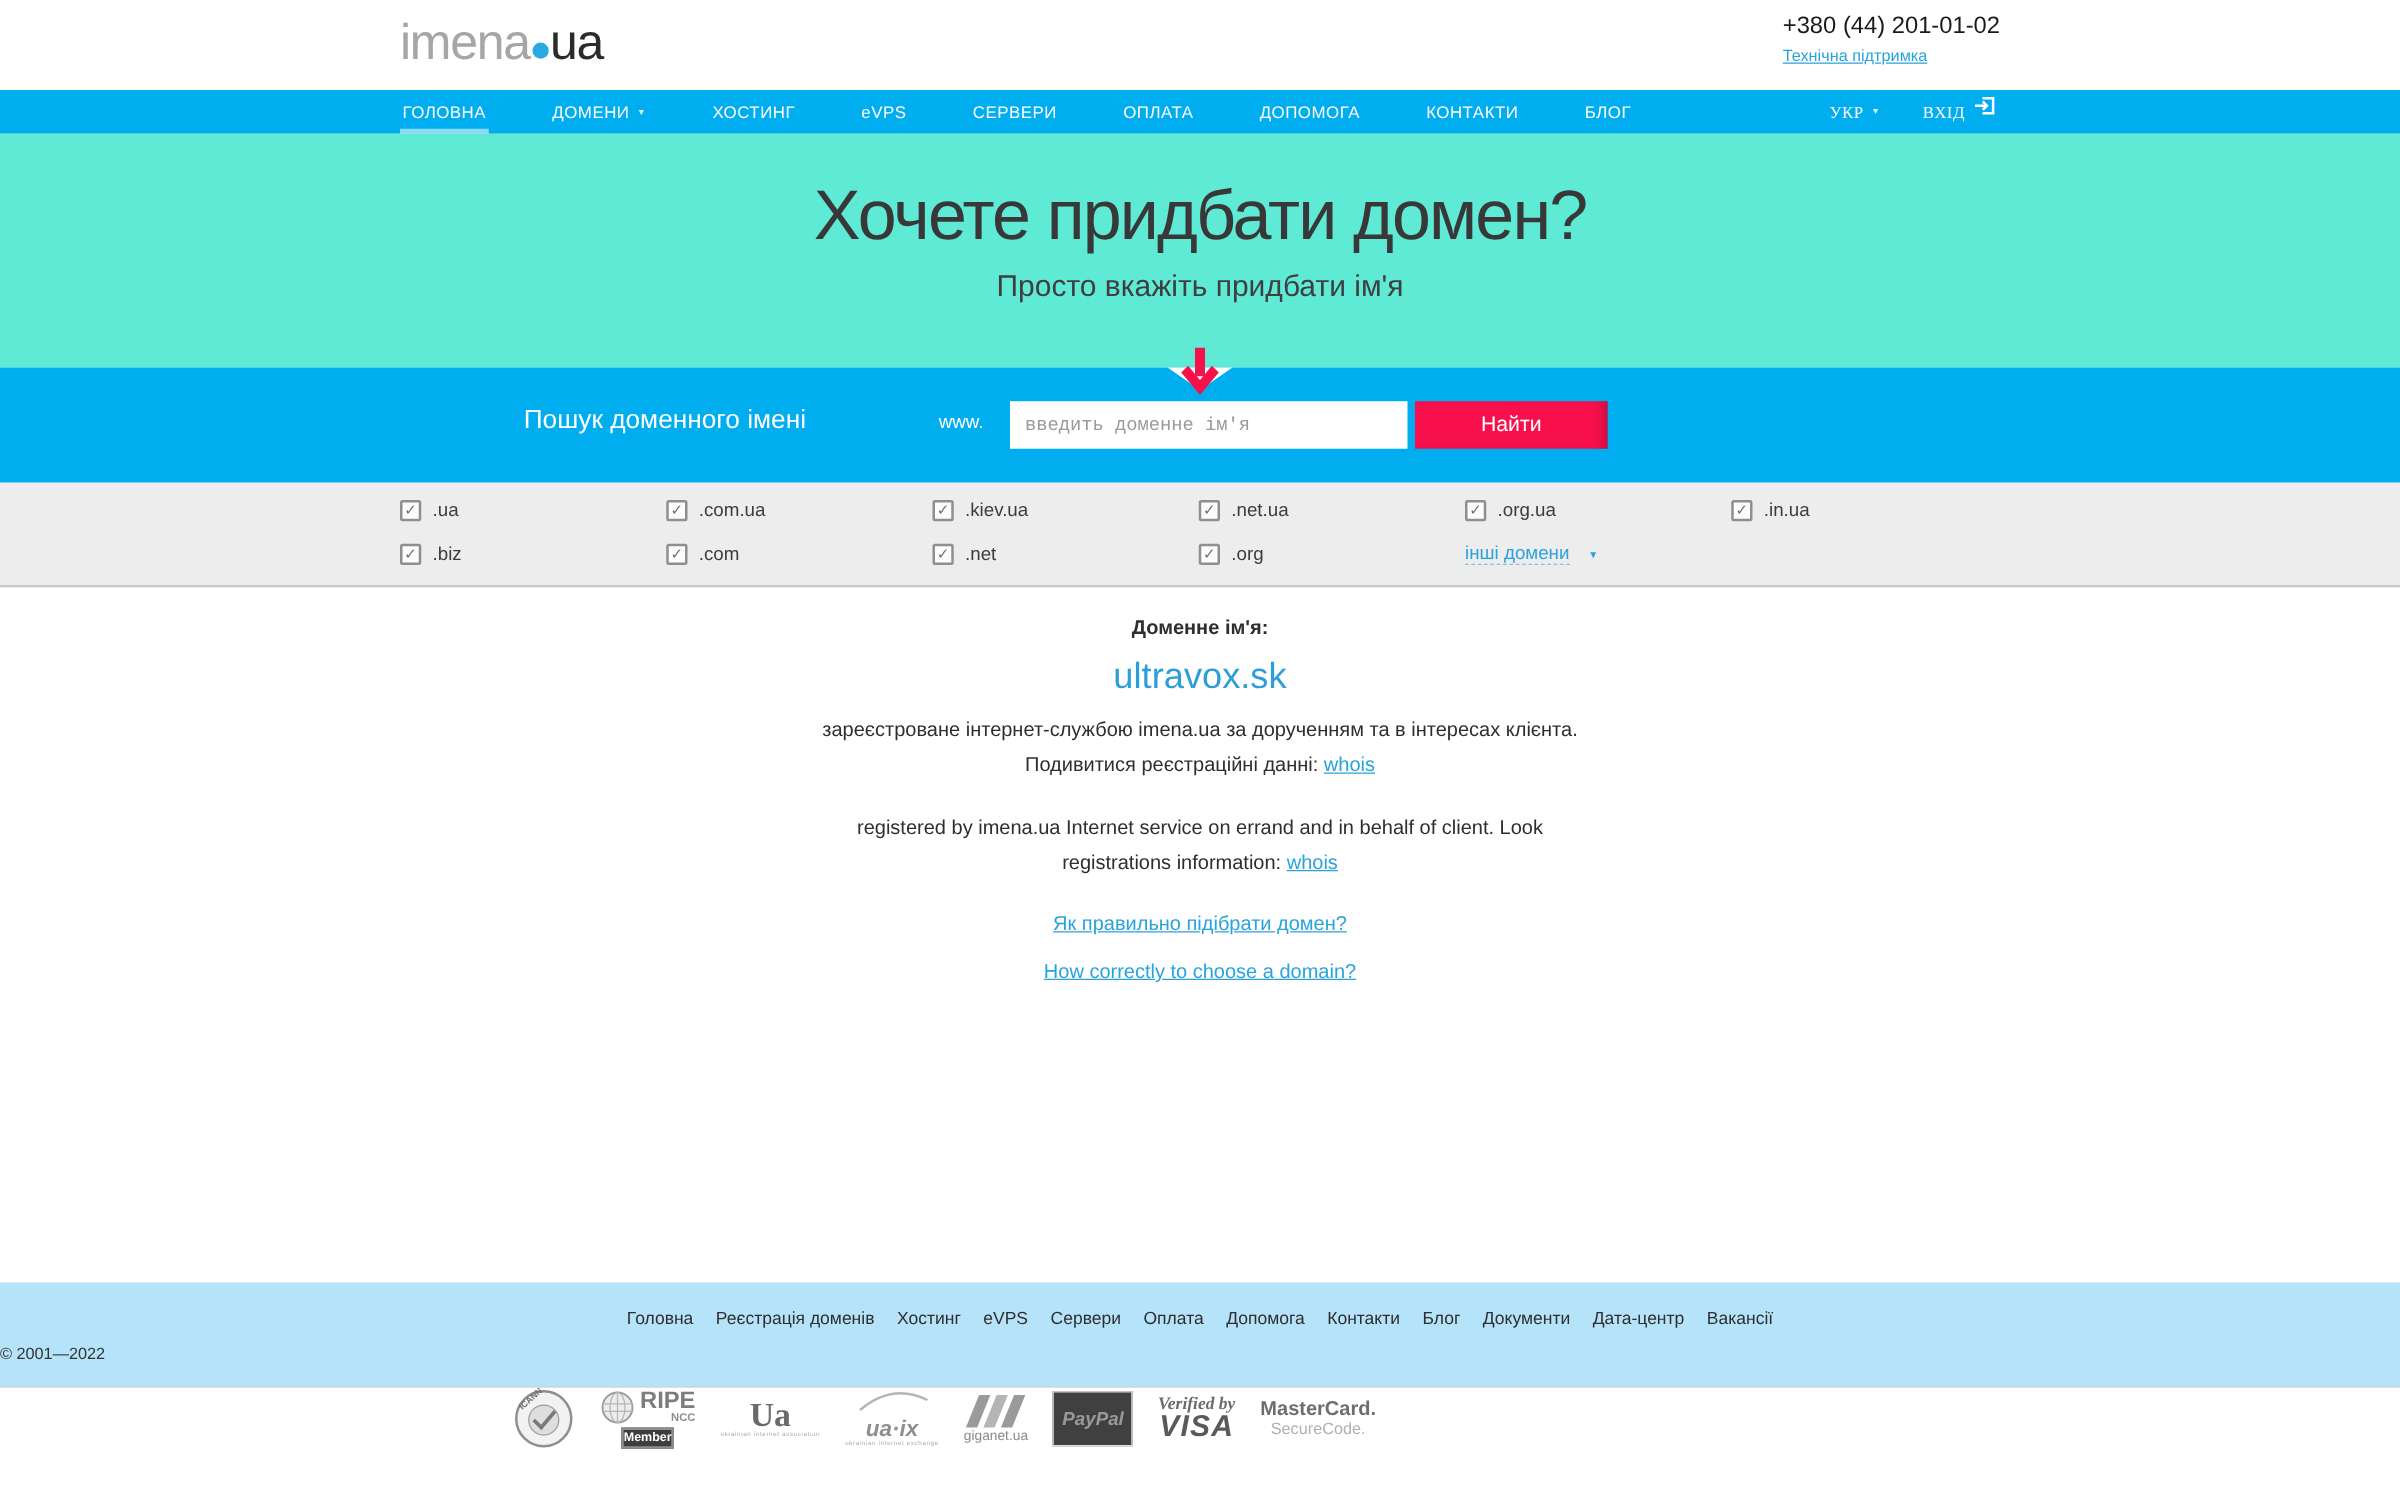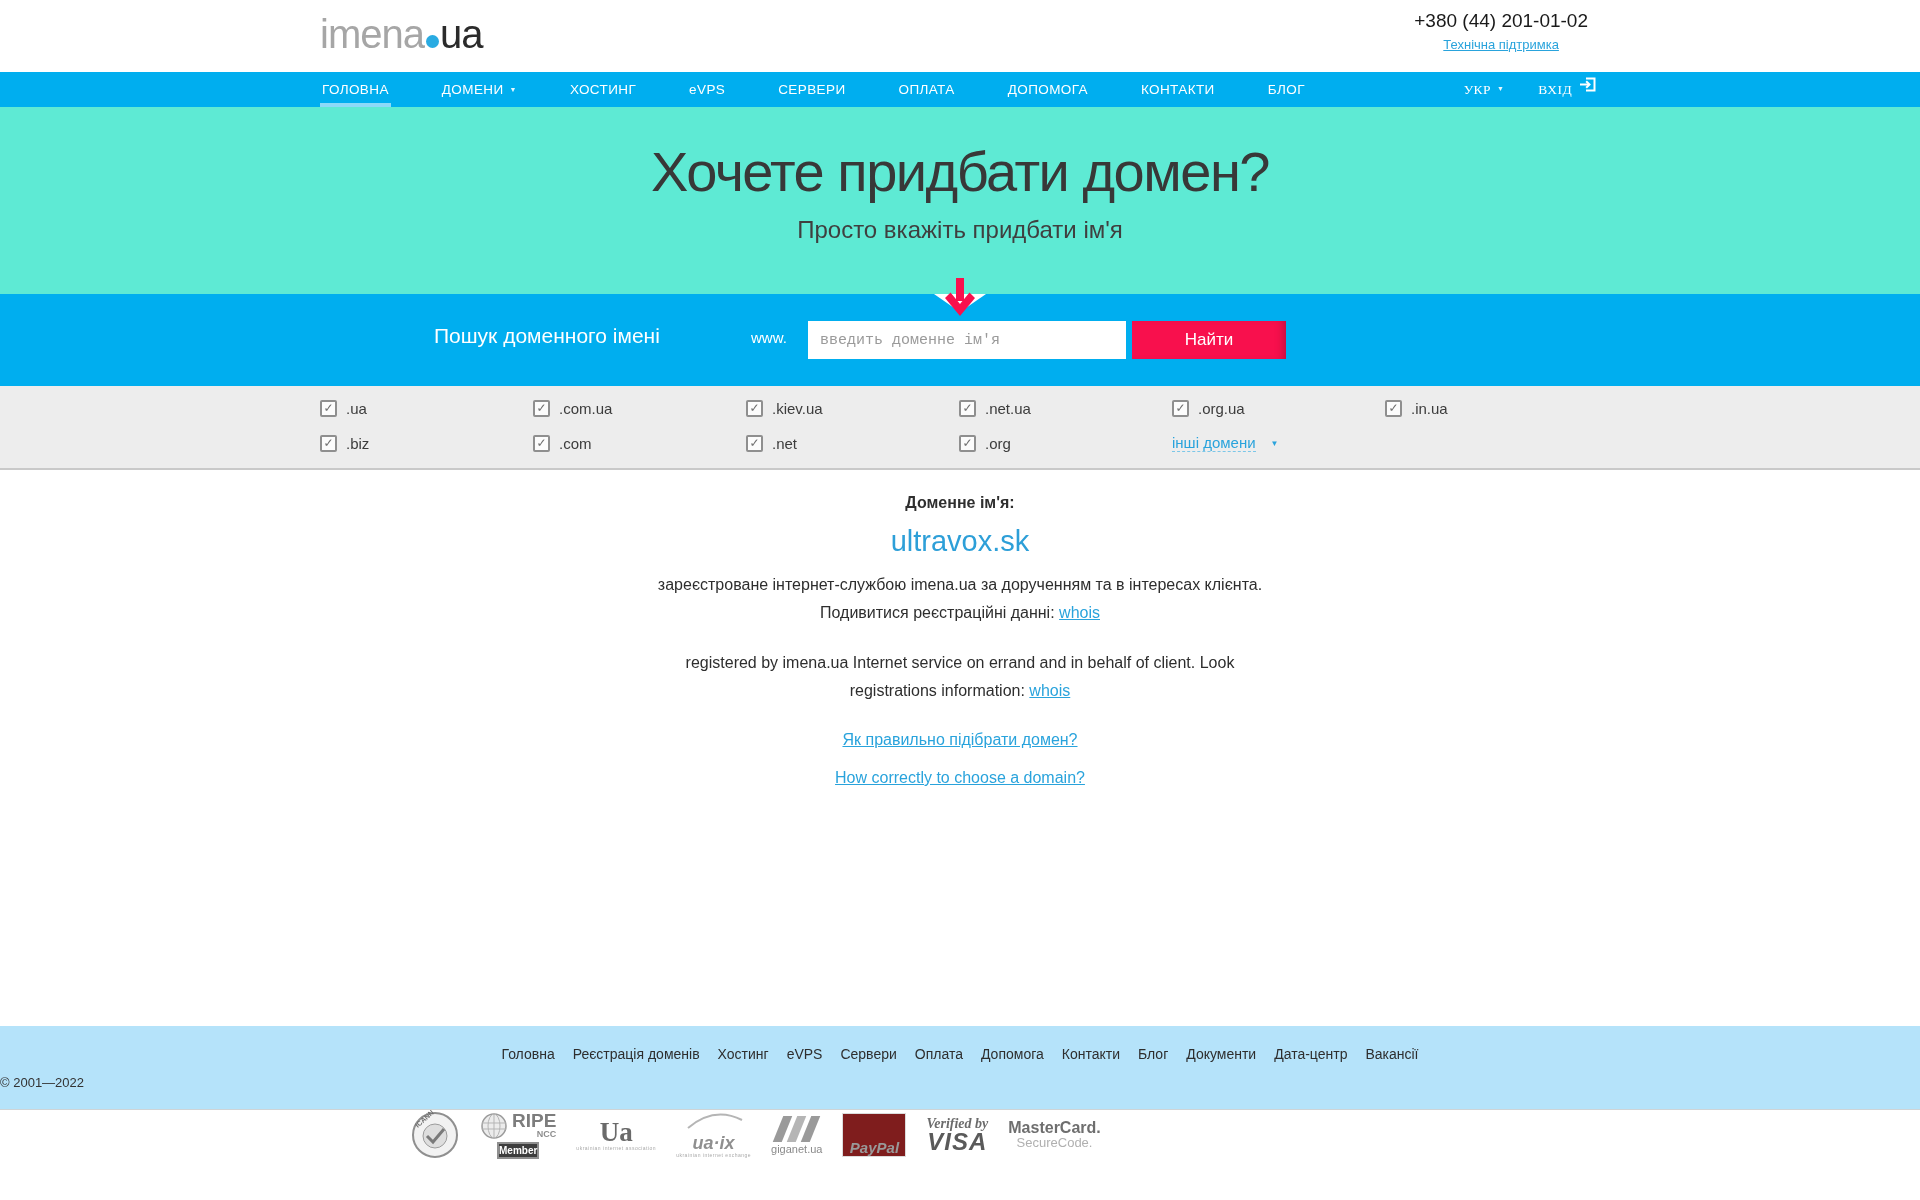--- a/index.html
+++ b/index.html
@@ -10,21 +10,21 @@
   }
   .container { width:1280px; margin:0 auto; position:relative; height:100%; }
   a { text-decoration:none; }
 
   
   .site-header { height:72px; background:#fff; }
   .logo { position:absolute; left:0; top:12px; font-size:40px; font-weight:300; letter-spacing:-1px; cursor:pointer; }
   .logo .l1 { color:#a6a6a6; }
   .logo .dot { display:inline-block; width:13px; height:13px; border-radius:50%; background:#29abe2; margin:0 1px 0 2px; }
   .logo .l2 { color:#2b2b2b; }
-  .header-right { position:absolute; right:12px; top:10px; text-align:center; }
+  .header-right { position:absolute; right:0; top:10px; text-align:left; }
   .phone { font-size:19px; color:#1a1a1a; }
   .support-link { display:inline-block; margin-top:5px; font-size:13px; color:#29a3dc; text-decoration:underline; }
 
   
   .main-nav { background:#00aeef; height:35px; }
   .main-nav .container { display:flex; align-items:stretch; }
   .nav-left { display:flex; gap:49px; }
   .nav-item { position:relative; color:#fff; font-size:13.5px; letter-spacing:.4px; line-height:35px; padding:0 2px; }
   .nav-item.active::after { content:""; position:absolute; left:0; right:0; bottom:0; height:4px; background:rgba(255,255,255,.55); }
   .caret { font-size:7px; color:rgba(255,255,255,.9); margin-left:6px; vertical-align:2px; }
@@ -35,21 +35,21 @@
   
   .hero { height:187px; text-align:center; background:#5eead4; }
   .hero h1 { padding-top:32px; font-size:56px; font-weight:300; letter-spacing:-1.5px; color:#383838; }
   .hero .subtitle { margin-top:12px; font-size:24px; font-weight:300; color:#3f3f3f; }
 
   
   .search-band { position:relative; background:#00aeef; height:92px; }
   .notch { position:absolute; top:0; left:50%; transform:translateX(-50%);
            width:0; height:0; border-left:26px solid transparent; border-right:26px solid transparent; border-top:18px solid #fff; }
   .red-arrow { position:absolute; top:-16px; left:50%; margin-left:-17px; z-index:3; }
-  .search-label { position:absolute; left:114px; top:30px; color:#fff; font-size:21px; font-weight:300; }
+  .search-label { position:absolute; left:99px; top:30px; color:#fff; font-size:21px; font-weight:300; }
   .www-prefix { position:absolute; left:431px; top:35px; color:#fff; font-size:15px; }
   .domain-input { position:absolute; left:488px; top:27px; width:318px; height:38px; border:none; outline:none;
                   padding:0 12px; font-size:15px; font-family:Liberation Mono, monospace; color:#444; }
   .domain-input::placeholder { color:#9a9a9a; }
   .search-button { position:absolute; left:812px; top:27px; width:154px; height:38px; border:none; cursor:pointer;
                    background:#f8104d; color:#ffffff; font-size:17px; font-family:"Liberation Sans",sans-serif;
                    box-shadow:inset -8px 0 10px -6px rgba(0,0,0,.25); }
 
   
   .tld-band { background:#ededed; height:84px; border-bottom:2px solid #c9c9c9; }
@@ -85,21 +85,21 @@
   .ripe-name { font-size:19px; font-weight:bold; color:#7d7d7d; line-height:16px; }
   .ripe-ncc { font-size:9px; font-weight:bold; color:#8d8d8d; text-align:right; display:block; }
   .ripe-member { margin-top:2px; background:#3d3d3d; color:#fff; font-size:10px; font-weight:bold; padding:1px 0; border:2px solid #8f8f8f; }
   .ua-assoc-text { font-family:"Liberation Serif",serif; font-size:27px; font-weight:bold; color:#6a6a6a; line-height:26px; }
   .tiny-caption { font-size:5px; color:#aaa; letter-spacing:.5px; }
   .uaix-text { font-size:18px; font-weight:bold; font-style:italic; color:#8f8f8f; line-height:18px; }
   .giga-bars { display:flex; gap:5px; height:26px; }
   .giga-bar { width:9px; height:26px; background:#9a9a9a; transform:skewX(-22deg); }
   .giga-bar.mid { background:#b5b5b5; }
   .giga-text { font-size:11px; color:#8a8a8a; margin-top:1px; }
-  .paypal-box { width:64px; height:44px; background:#7f1d1d; border:1px solid #dcdcdc; display:flex; align-items:flex-end; justify-content:center; }
+  .paypal-box { width:64px; height:44px; background:#404040; border:1px solid #dcdcdc; display:flex; align-items:center; justify-content:center; }
   .paypal-text { font-size:15px; font-weight:bold; font-style:italic; color:#999; }
   .visa-line1 { font-family:"Liberation Serif",serif; font-style:italic; font-weight:bold; font-size:14px; color:#6b6b6b; line-height:14px; }
   .visa-line2 { font-size:24px; font-weight:800; font-style:italic; color:#5a5a5a; letter-spacing:1px; line-height:22px; }
   .mc-line1 { font-size:16px; font-weight:bold; color:#6e6e6e; line-height:16px; }
   .mc-line2 { font-size:13px; color:#b0b0b0; line-height:14px; }
 </style>
 </head>
 <body>
 
 <header class="site-header">

